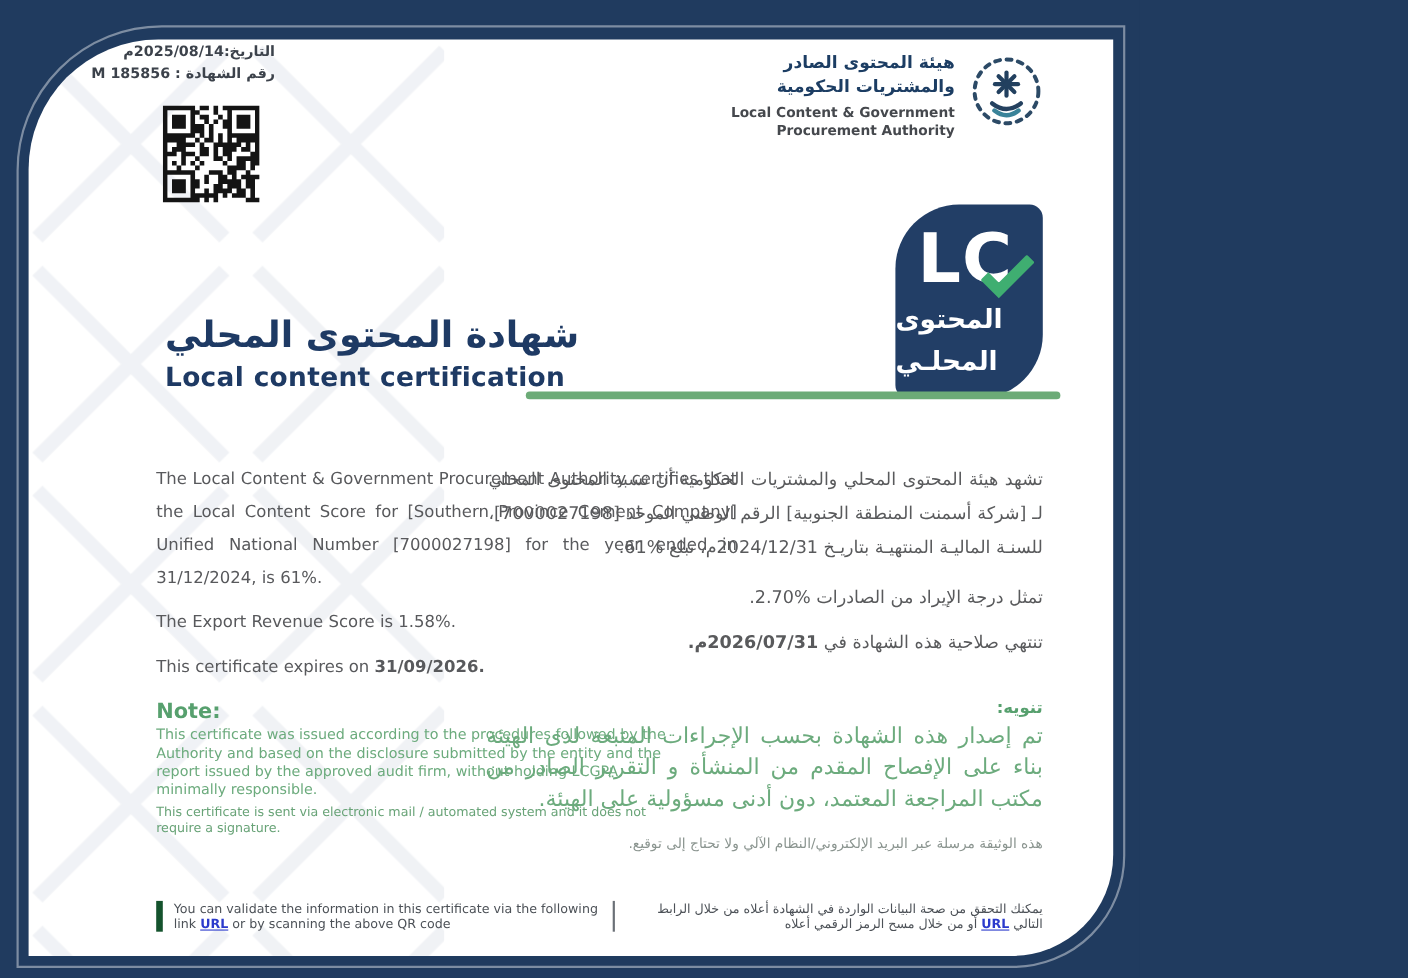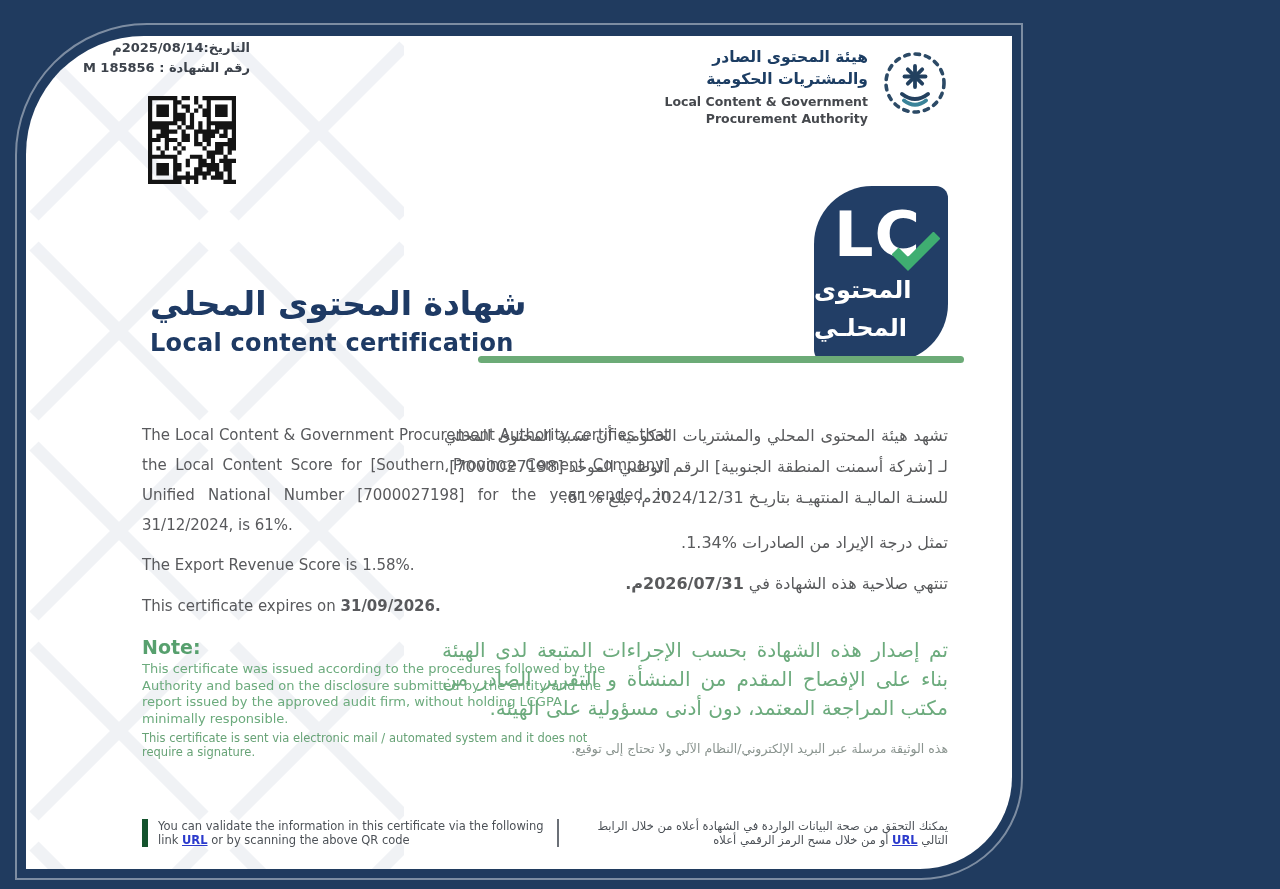--- a/index.html
+++ b/index.html
@@ -137,31 +137,32 @@
     <div class="divider"></div>
 
     <div class="col-en">
       <p class="p1">The Local Content &amp; Government Procurement Authority certifies that the Local Content Score for [Southern Province Cement Company] Unified National Number [7000027198] for the year ended in 31/12/2024, is 61%.</p>
       <p class="p2">The Export Revenue Score is 1.58%.</p>
       <p class="p3"><span>This certificate expires on </span><span class="bold">31/09/2026</span><span class="bold">.</span></p>
     </div>
 
     <div class="col-ar">
       <p class="p1">تشهد هيئة المحتوى المحلي والمشتريات الحكومية أن نسبة المحتوى المحلي لـ [شركة أسمنت المنطقة الجنوبية] الرقم الوطني الموحد [7000027198]، للسنـة الماليـة المنتهيـة بتاريـخ 2024/12/31م، تبلغ %61.</p>
-      <p class="p2">تمثل درجة الإيراد من الصادرات %1.34.</p>
+      <p class="p2">تمثل درجة الإيراد من الصادرات %2.70.</p>
       <p class="p3"><span>تنتهي صلاحية هذه الشهادة في </span><span class="bold">2026/07/31</span><span class="bold">م.</span></p>
     </div>
 
     <div class="note-en">
       <p class="nh">Note:</p>
       <p class="nb">This certificate was issued according to the procedures followed by the Authority and based on the disclosure submitted by the entity and the report issued by the approved audit firm, without holding LCGPA minimally responsible.</p>
       <p class="ns">This certificate is sent via electronic mail / automated system and it does not require a signature.</p>
     </div>
 
     <div class="note-ar">
+      <p class="nh">تنويه:</p>
       <p class="nb">تم إصدار هذه الشهادة بحسب الإجراءات المتبعة لدى الهيئة بناء على الإفصاح المقدم من المنشأة و التقرير الصادر من مكتب المراجعة المعتمد، دون أدنى مسؤولية على الهيئة.</p>
       <p class="ns">هذه الوثيقة مرسلة عبر البريد الإلكتروني/النظام الآلي ولا تحتاج إلى توقيع.</p>
     </div>
 
     <div class="footer">
       <div class="f-en"><span>You can validate the information in this certificate via the following link </span><a>URL</a><span> or by scanning the above QR code</span></div>
       <div class="f-ar"><span>يمكنك التحقق من صحة البيانات الواردة في الشهادة أعلاه من خلال الرابط التالي </span><a>URL</a><span> أو من خلال مسح الرمز الرقمي أعلاه</span></div>
     </div>
 
   </div>

